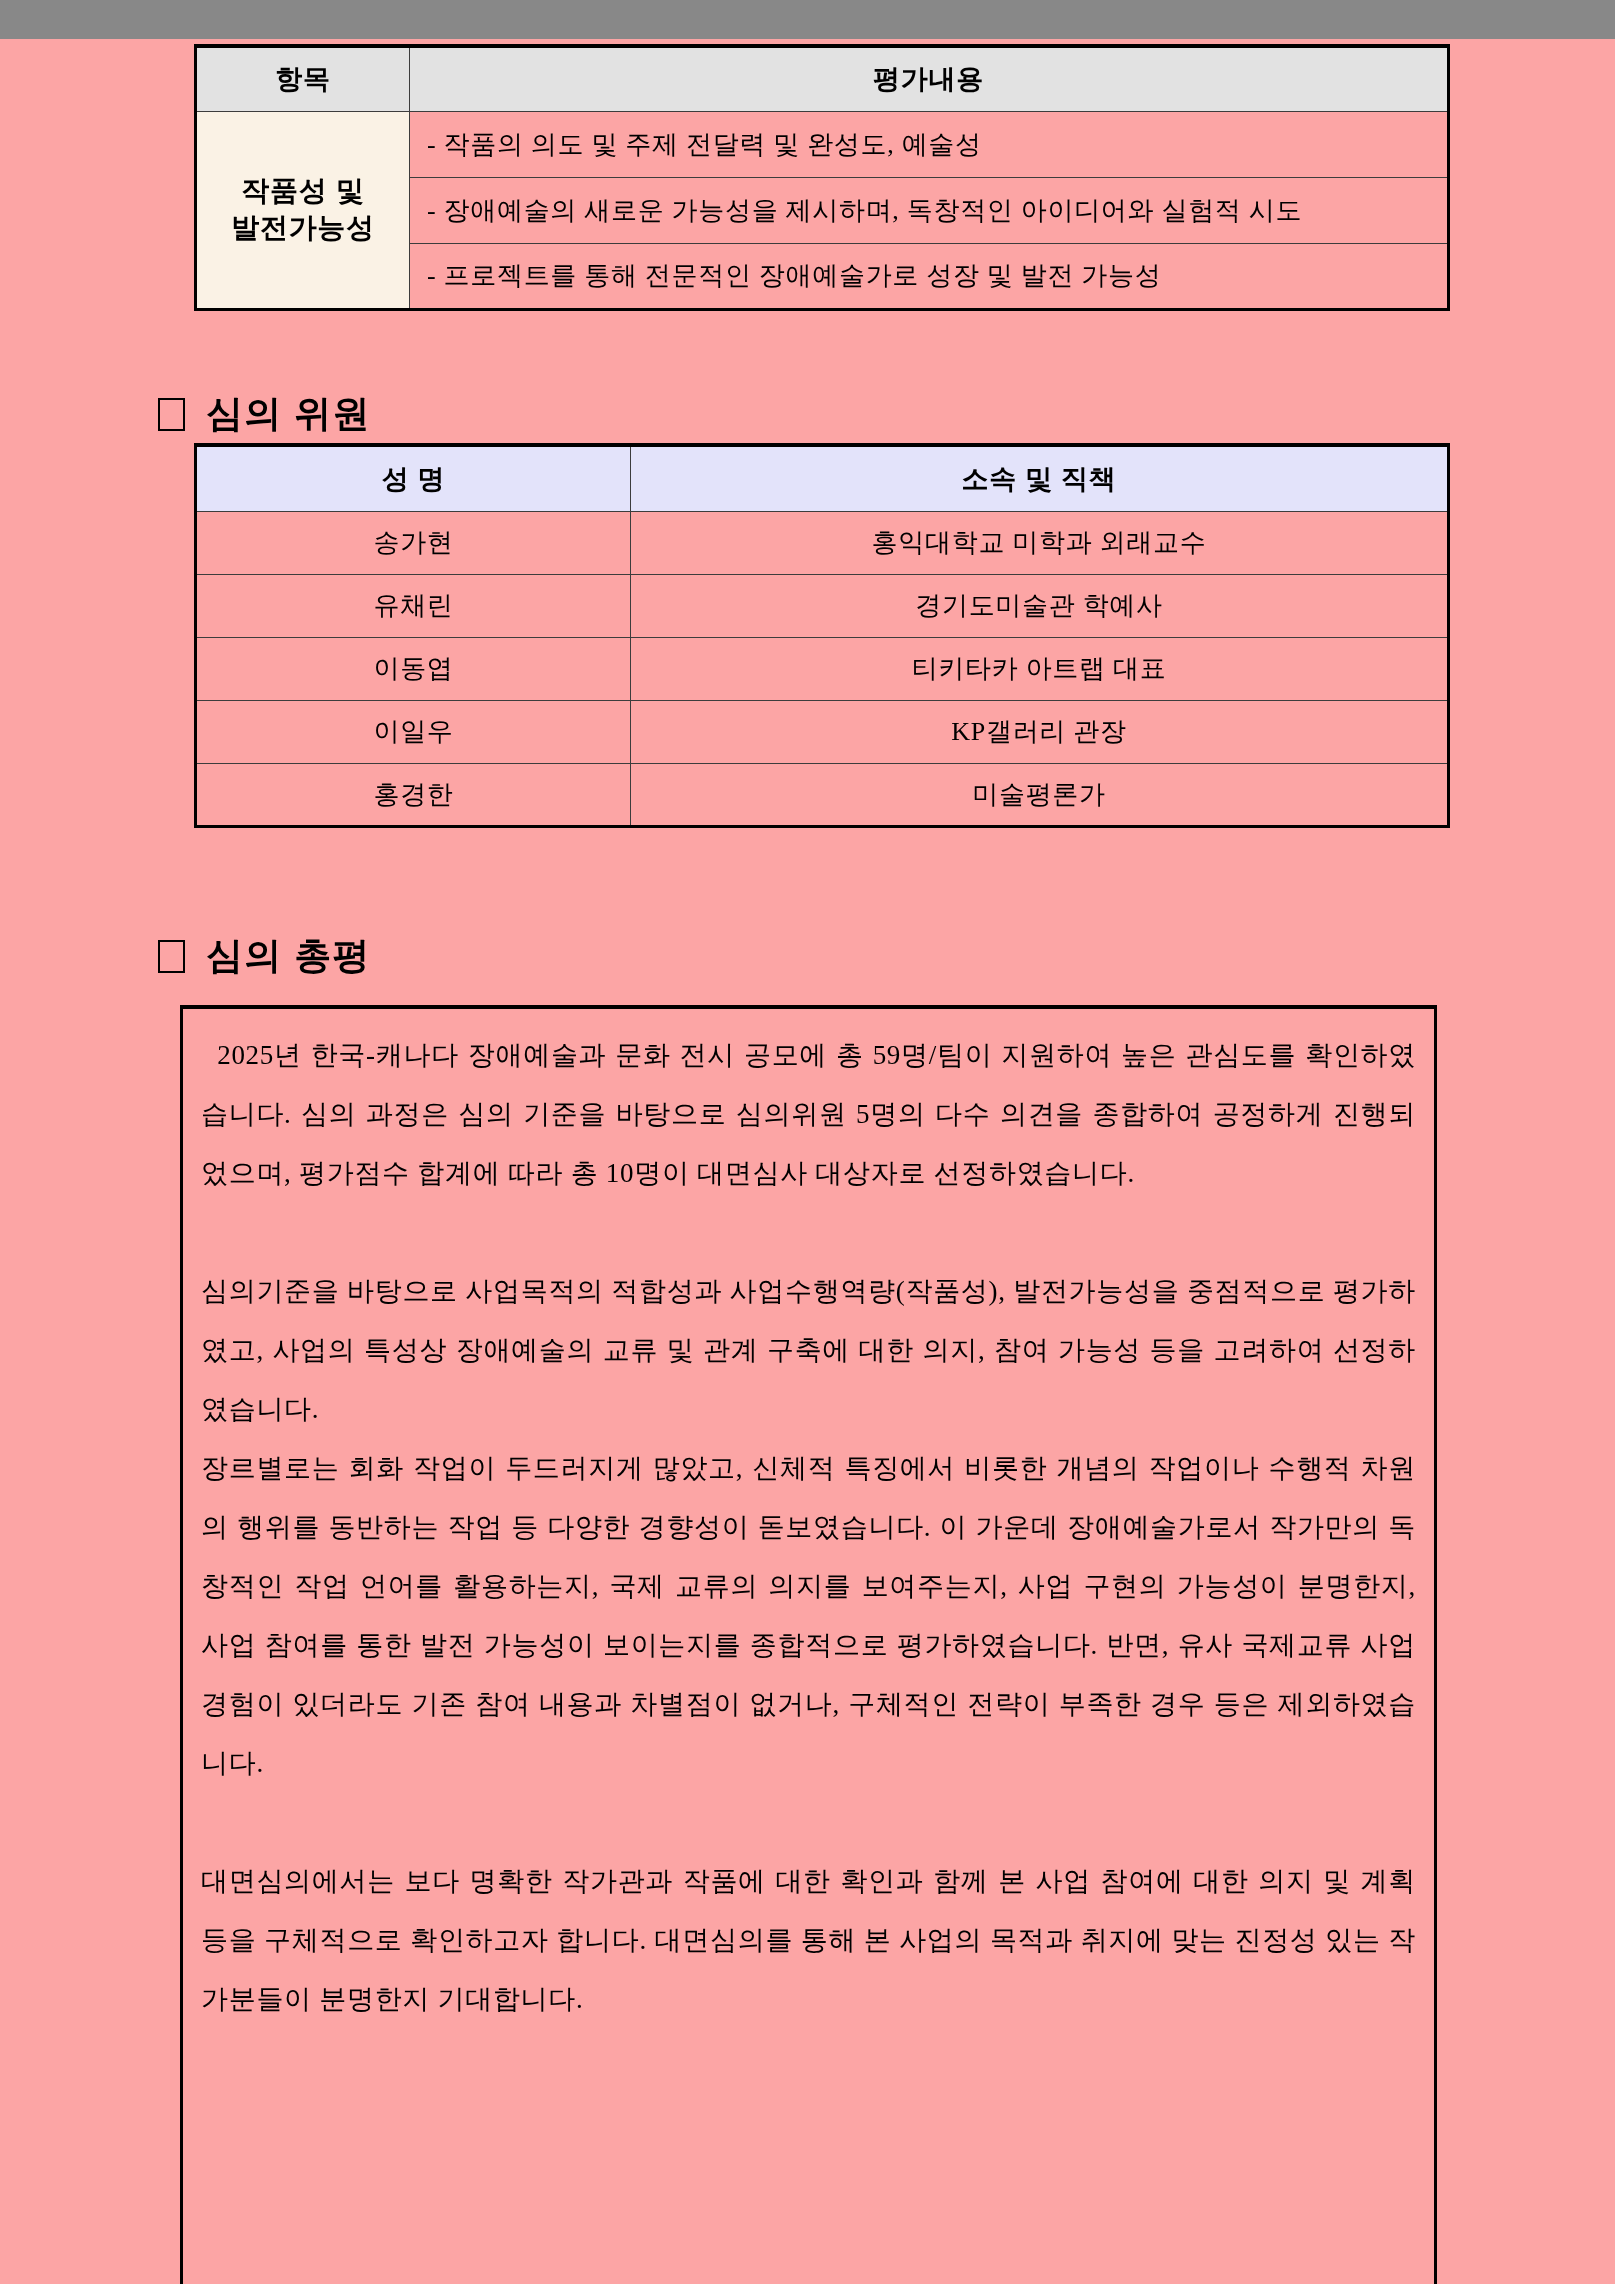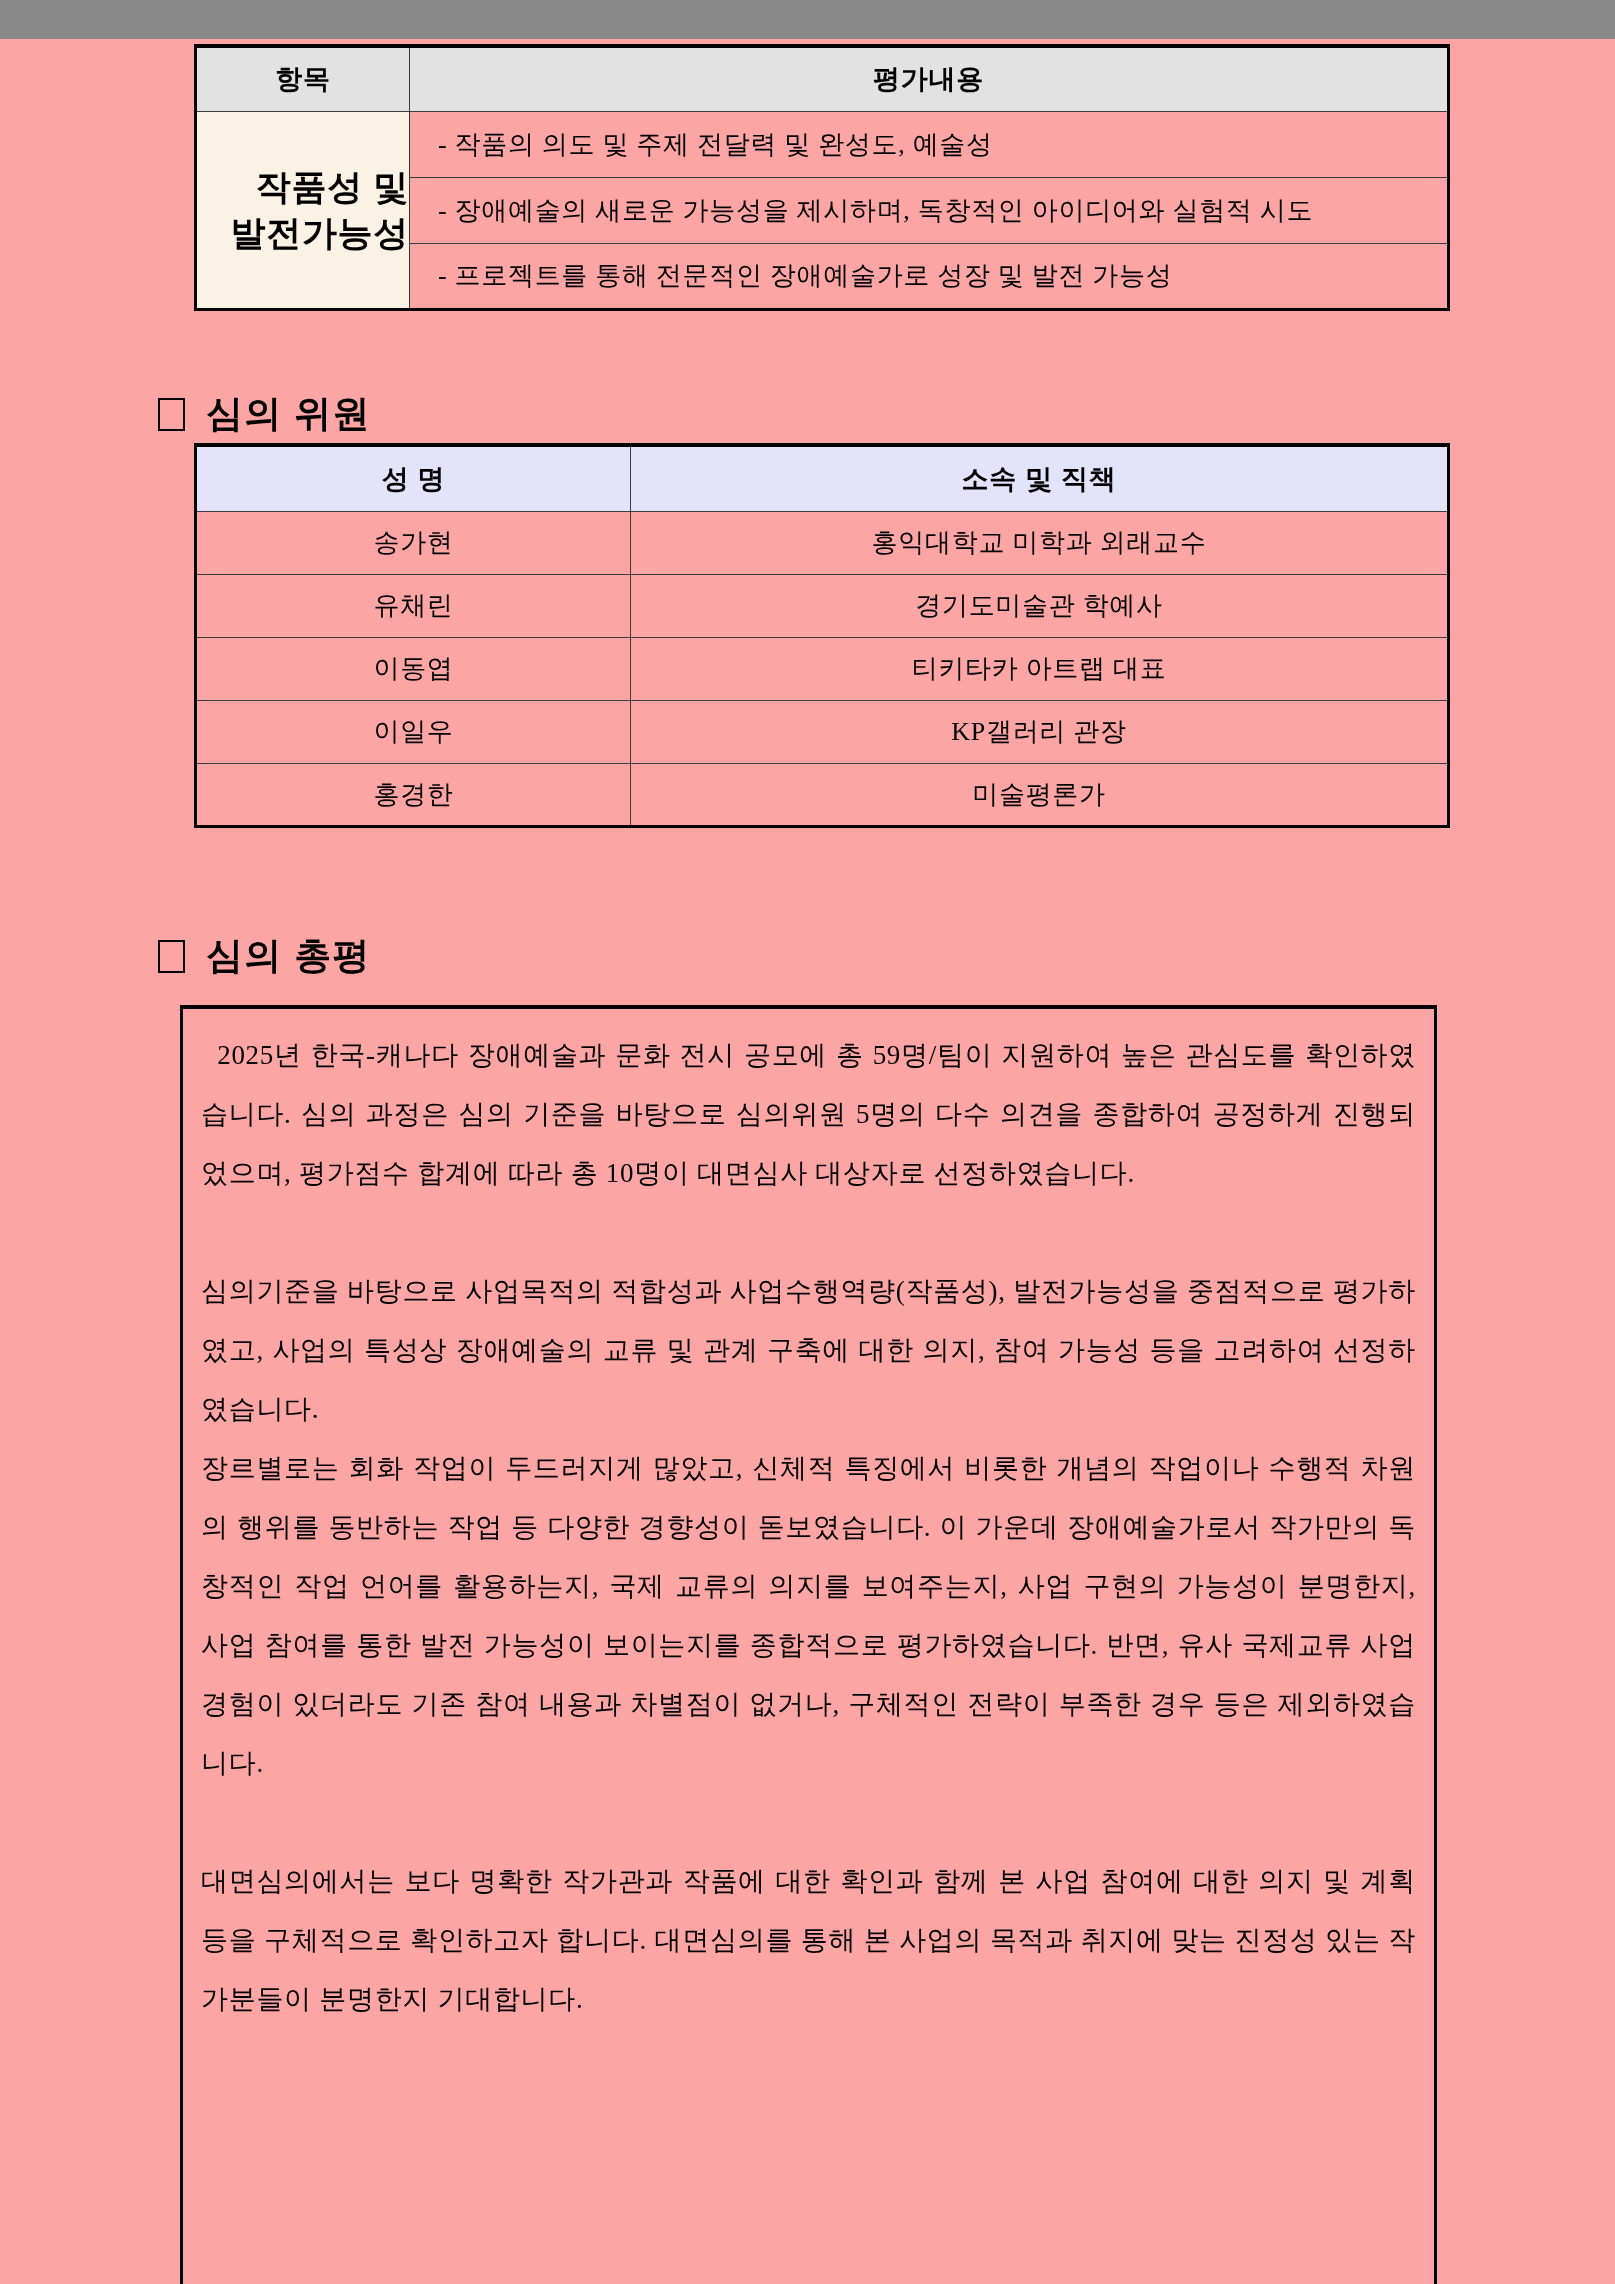--- a/index.html
+++ b/index.html
@@ -35,24 +35,24 @@
 
   
   #criteria-table { top:5.2px; }
   #criteria-table col.c1 { width:214px; }
   #criteria-table tr.hdr { height:65px; }
   #criteria-table tr.row { height:66px; }
   #criteria-table th { background:#e2e2e2; }
   #criteria-table td.category {
     background:#faf2e5;
     font-family:"Liberation Sans","DejaVu Sans",sans-serif;
-    font-weight:bold; text-align:right; white-space:pre-line;
-    font-size:35px; line-height:1.3;
+    font-weight:bold; text-align:center; white-space:pre-line;
+    font-size:28px; line-height:1.3;
   }
-  #criteria-table td.content { text-align:left; padding-left:28px; padding-right:6.5px; }
+  #criteria-table td.content { text-align:left; padding-left:17px; padding-right:6.5px; }
 
   
   #committee-table { top:404px; }
   #committee-table col.c1 { width:435px; }
   #committee-table tr.hdr { height:66px; }
   #committee-table tr.row { height:63px; }
   #committee-table th { background:#e3e3fa; }
   #committee-table td { text-align:center; }
 
   

